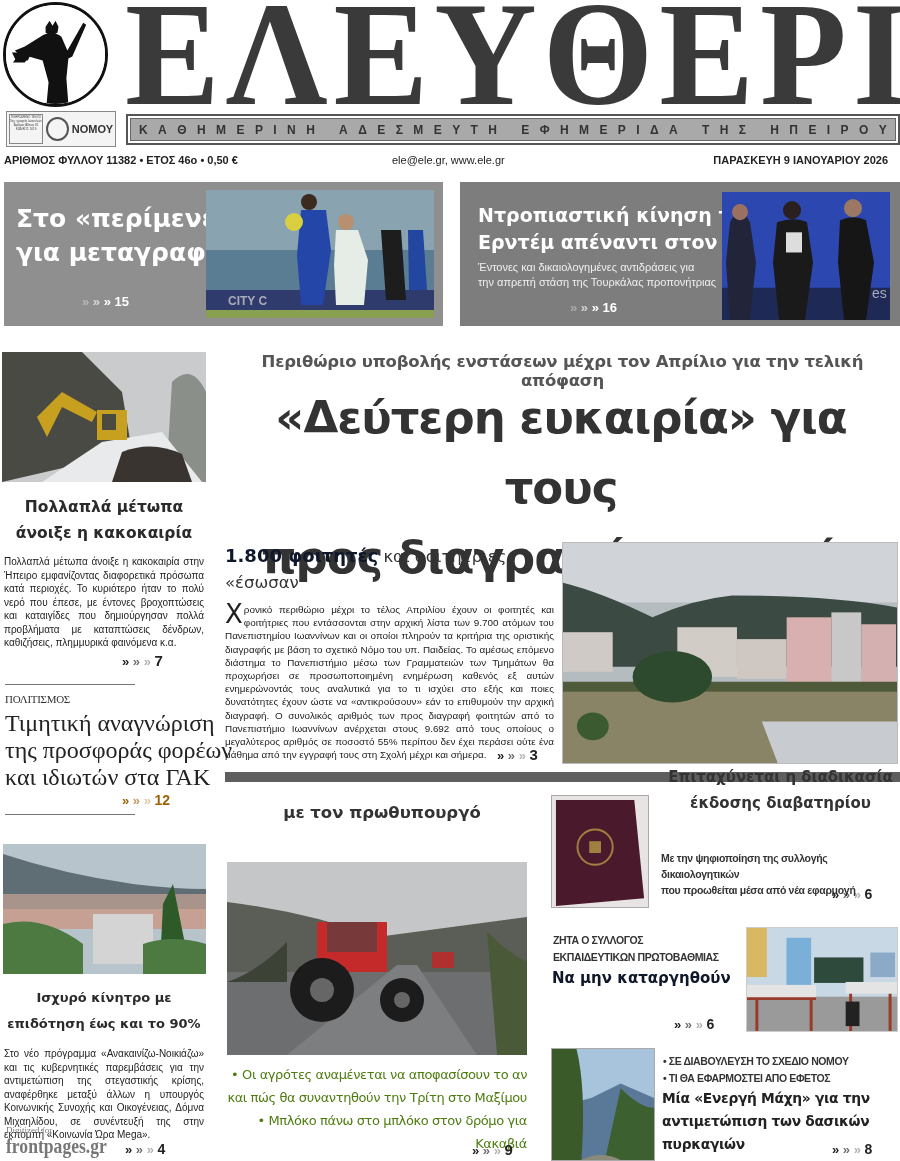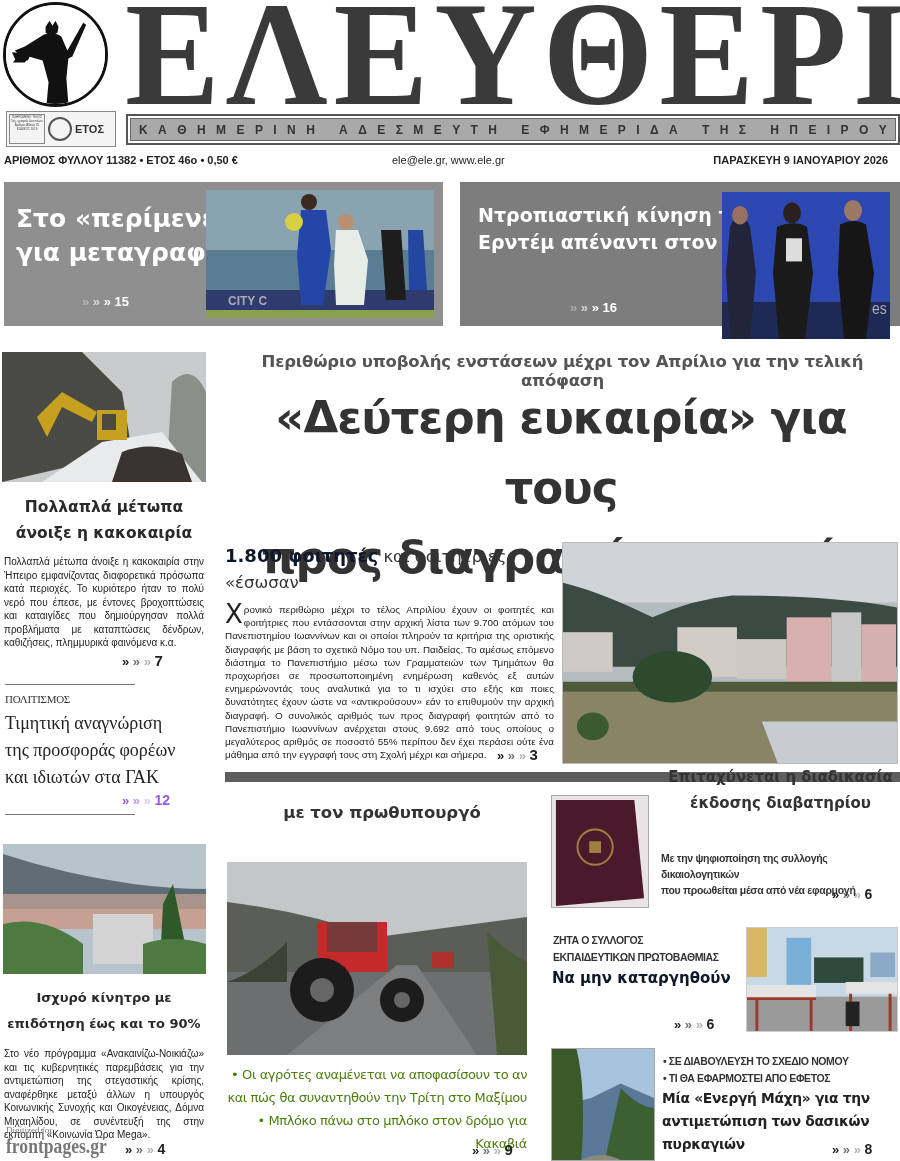--- a/index.html
+++ b/index.html
@@ -47,21 +47,21 @@
   <svg viewBox="0 0 100 100">
     <rect width="100" height="100" fill="#fff"></rect>
     <path d="M40 22 l4 -6 l3 5 l3 -5 l3 6 l-1 6 q-6 4 -12 0z" fill="#111"></path>
     <path d="M38 30 q10 -4 18 2 l6 14 l16 -28 l3 2 l-14 32 l-4 2 l-2 20 l2 26 h-22 l2 -22 l-6 -22 l-14 -4 l-4 6 h-12 l6 -8 l-4 -4 l10 -4z" fill="#111"></path>
     <path d="M6 48 h20 l-4 8 h-12z" fill="#111"></path>
   </svg>
 </div>
 <div class="abs postage">
   <div class="box">ΠΛΗΡΩΜΕΝΟ ΤΕΛΟΣ Ταχ. γραφείο Ιωαννίνων Αριθμός Άδειας 81 ΚΩΔΙΚΟΣ 1619</div>
   <div class="seal"></div>
-  <span class="elta">ΕΤΟΣ</span>
+  <span class="elta">ΝΟΜΟΥ</span>
 </div>
 
 <div class="abs title">
   <span>Ε</span>
   <span>Λ</span>
   <span>Ε</span>
   <span>Υ</span>
   <span>Θ</span>
   <span>Ε</span>
   <span>Ρ</span>
@@ -145,24 +145,28 @@
       <path d="M202 40 h15 l4 60 h-18z" fill="#2346a0"></path>
     </svg>
   </div>
 </div>
 
 <div class="abs banner-right">
   <div class="abs banner-title" style="left:18px;top:20px;font-size:19px;line-height:27px;">
     <div>Ντροπιαστική κίνηση της</div>
     <div>Ερντέμ απέναντι στον ΠΑΣ</div>
   </div>
+  <div class="abs" style="left:18px;top:78px;font-size:11px;line-height:15px;color:#f0f0f0;font-family:'Liberation Sans Narrow','Liberation Sans',sans-serif;">
+    <div>Έντονες και δικαιολογημένες αντιδράσεις για</div>
+    <div>την απρεπή στάση της Τουρκάλας προπονήτριας</div>
+  </div>
   <div class="abs pager" style="left:110px;top:118px;color:#fff;">
     <span class="q1">»</span> <span class="q2">»</span> <span>»</span> <span>16</span>
   </div>
-  <div class="abs photo" style="left:262px;top:10px;width:168px;height:147px;text-align:right;">
+  <div class="abs photo" style="left:262px;top:10px;width:168px;height:128px;text-align:right;">
     <svg viewBox="0 0 168 127" preserveAspectRatio="none">
       <rect width="168" height="127" fill="#2c47b0"></rect>
       <rect y="95" width="168" height="32" fill="#1e2a55"></rect>
       <path d="M8 30 q10 -20 20 0 l6 40 l-6 57 h-20 l-4 -57z" fill="#22253a"></path>
       <circle cx="18" cy="20" r="8" fill="#9a7060"></circle>
       <path d="M55 30 q18 -6 30 0 l6 40 l-8 57 h-26 l-6 -57z" fill="#1a1a1a"></path>
       <rect x="64" y="40" width="16" height="20" fill="#ddd"></rect>
       <circle cx="70" cy="18" r="9" fill="#2a2020"></circle>
       <path d="M118 28 q14 -6 26 0 l8 42 l-8 57 h-22 l-6 -57z" fill="#161616"></path>
       <circle cx="131" cy="16" r="9" fill="#9a7864"></circle>
@@ -187,26 +191,26 @@
   <div>Πολλαπλά μέτωπα</div>
   <div>άνοιξε η κακοκαιρία</div>
 </div>
 <div class="abs body-text" style="left:4px;top:555px;width:200px;">Πολλαπλά μέτωπα άνοιξε η κακοκαιρία στην Ήπειρο εμφανίζοντας διαφορετικά πρόσωπα κατά περιοχές. Το κυριότερο ήταν το πολύ νερό που έπεσε, με έντονες βροχοπτώσεις και καταιγίδες που δημιούργησαν πολλά προβλήματα με καταπτώσεις δένδρων, καθιζήσεις, πλημμυρικά φαινόμενα κ.α.</div>
 <div class="abs pager" style="left:122px;top:652px;color:#222;">
   <span>»</span> <span class="q2">»</span> <span class="q1">»</span> <span style="font-size:15px;">7</span>
 </div>
 
 <div class="abs hline" style="left:5px;top:684px;width:130px;height:1px;background:#777;"></div>
 <div class="abs" style="left:5px;top:693px;font-family:'Liberation Serif',serif;font-size:11px;color:#333;letter-spacing:-0.3px;">ΠΟΛΙΤΙΣΜΟΣ</div>
-<div class="abs" style="left:5px;top:710px;font-family:'Liberation Serif',serif;font-size:18px;line-height:27px;color:#222;">
+<div class="abs" style="left:5px;top:710px;font-family:'Liberation Serif',serif;font-size:24px;line-height:27px;color:#222;">
   <div>Τιμητική αναγνώριση</div>
   <div>της προσφοράς φορέων</div>
   <div>και ιδιωτών στα ΓΑΚ</div>
 </div>
-<div class="abs pager" style="left:122px;top:792px;color:#8b5cf6;">
+<div class="abs pager" style="left:122px;top:792px;color:#a16207;">
   <span>»</span> <span class="q2">»</span> <span class="q1">»</span> <span style="font-size:14px;">12</span>
 </div>
 <div class="abs hline" style="left:5px;top:814px;width:130px;height:1px;background:#777;"></div>
 
 <div class="abs photo" style="left:3px;top:844px;width:203px;height:130px;">
   <svg viewBox="0 0 203 130" preserveAspectRatio="none">
     <rect width="203" height="130" fill="#b8c4cc"></rect>
     <path d="M0 10 q60 20 130 30 q40 5 73 5 v15 h-203z" fill="#5e6e74"></path>
     <rect y="50" width="203" height="30" fill="#a8948a"></rect>
     <rect y="65" width="203" height="20" fill="#c6a092"></rect>

